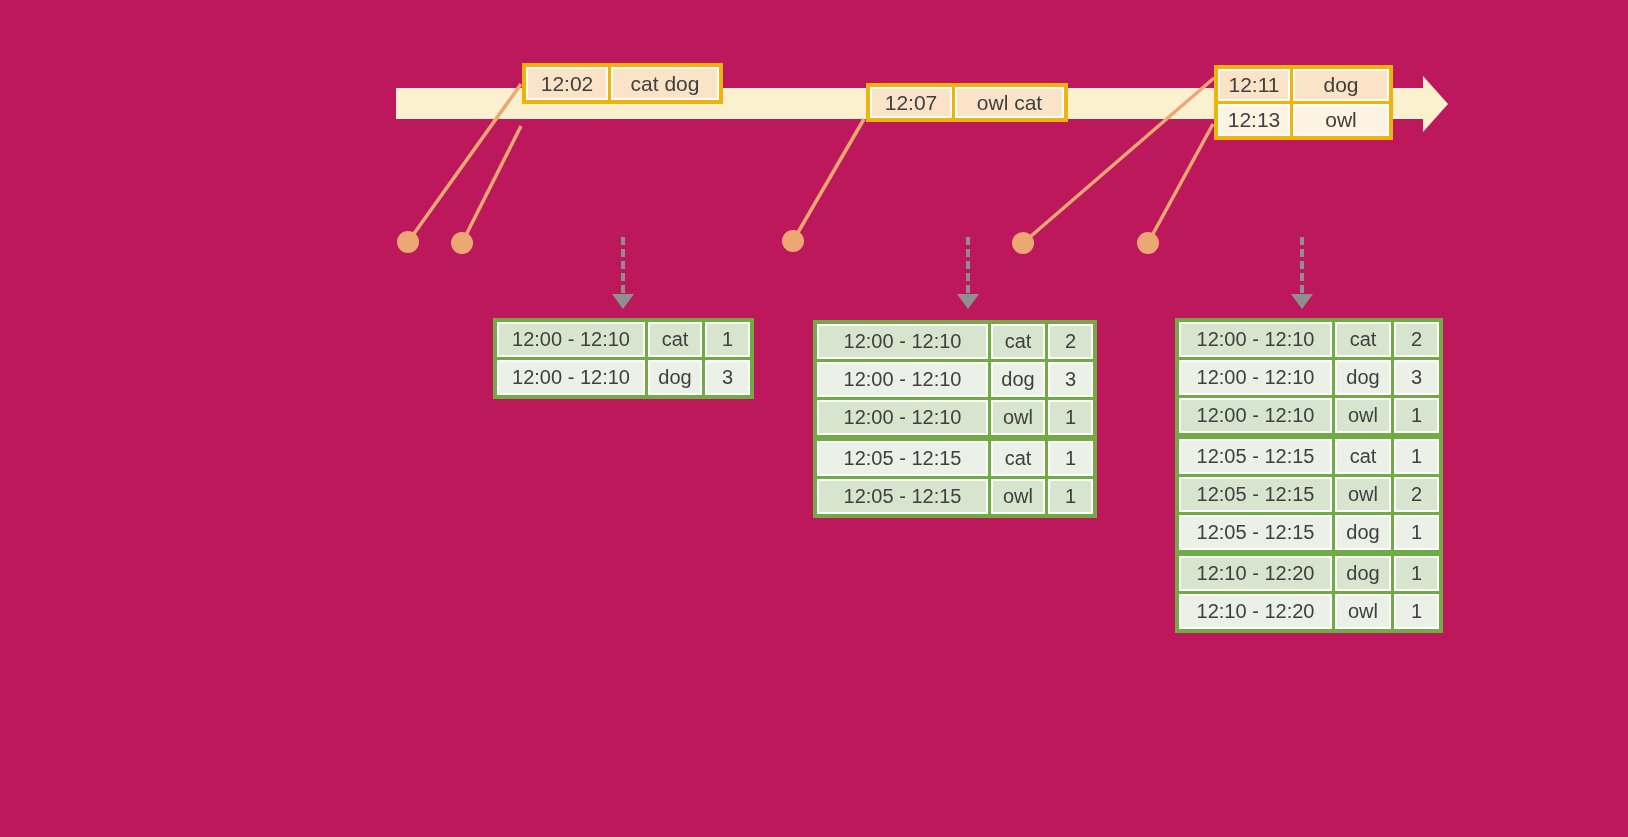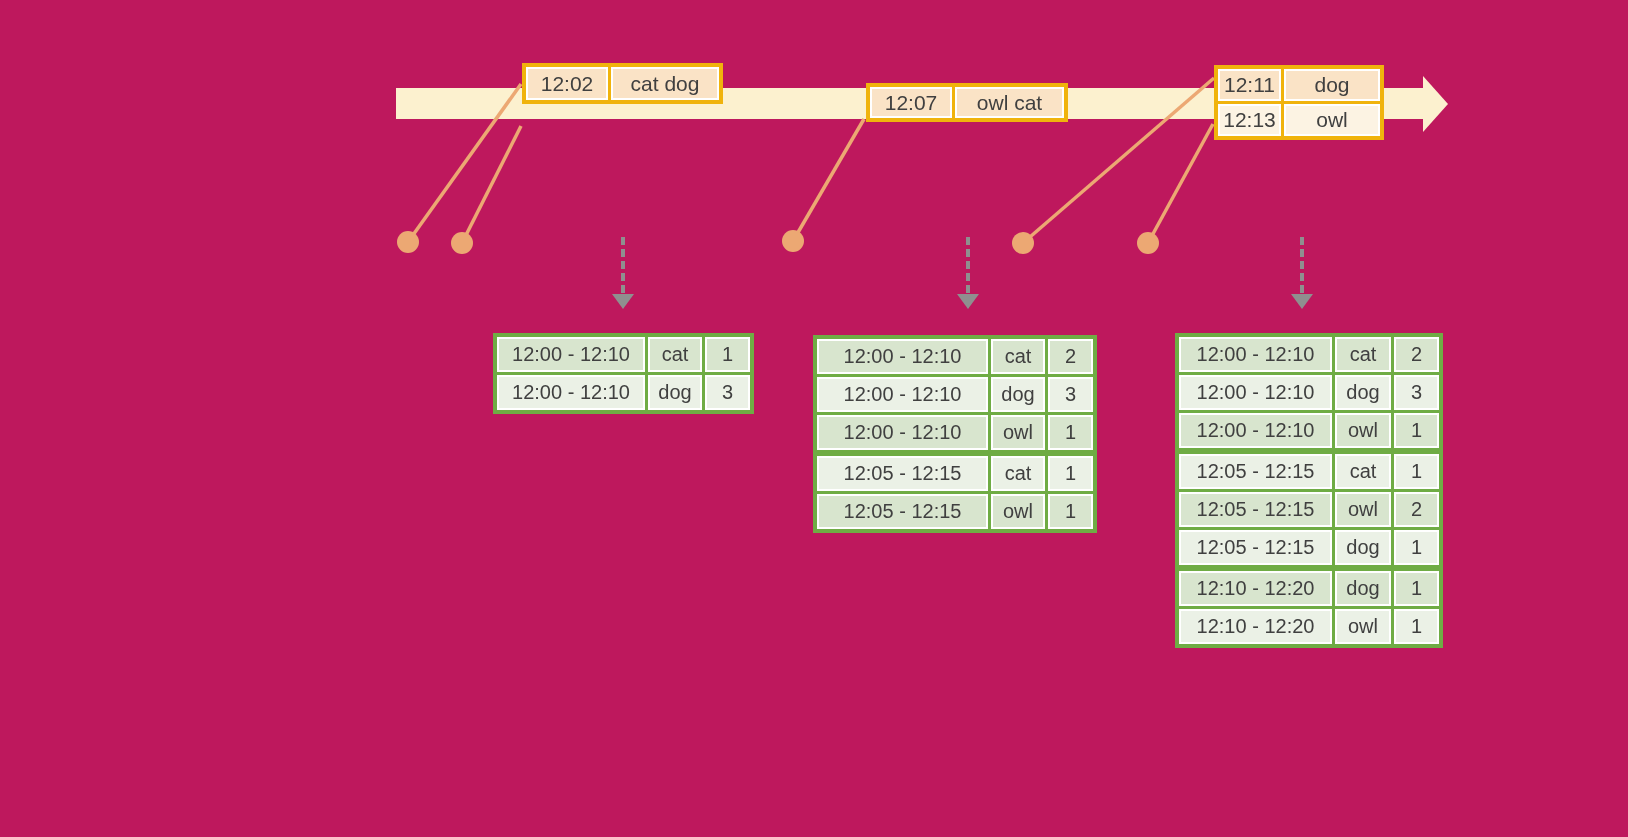--- a/index.html
+++ b/index.html
@@ -20,34 +20,34 @@
     padding:4px; box-sizing:border-box; z-index:2; }
   .trow { display:flex; gap:3px; }
   .cell { border:2px solid #fff; box-sizing:border-box; display:flex;
     align-items:center; justify-content:center; color:var(--text); }
 
   .event-tbl { background:var(--gold); }
   .event-tbl .cell { height:33px; font-size:21px; }
   .event-tbl .trow:nth-child(odd)  .cell { background:var(--peach); }
   .event-tbl .trow:nth-child(even) .cell { background:var(--cream); }
 
-  .result-tbl { background:var(--green);margin-top:15px; }
+  .result-tbl { background:var(--green); }
   .result-tbl .cell { height:35px; font-size:20px; }
   .result-tbl .trow:nth-child(odd)  .cell { background:var(--gdark); }
   .result-tbl .trow:nth-child(even) .cell { background:var(--glight); }
 
   
   #ev1 { left:522px; top:63px; }
   #ev1 .c-time  { width:82px; }  #ev1 .c-words { width:108px;text-align:right; }
   #ev2 { left:866px; top:83px; }
   #ev2 .cell { height:31px; }
   #ev2 .c-time  { width:82px; }  #ev2 .c-words { width:109px; }
   #ev3 { left:1214px; top:65px; }
   #ev3 .cell { height:32px; }
-  #ev3 .c-time  { width:63px; }  #ev3 .c-words { width:96px; }
+  #ev3 .c-time  { width:72px; }  #ev3 .c-words { width:96px; }
 
   #res1 { left:493px; top:318px; }
   #res1 .c-window { width:148px; } #res1 .c-word { width:54px; } #res1 .c-count { width:45px; }
   #res2 { left:813px; top:320px; }
   #res2 .c-window { width:171px; } #res2 .c-word { width:54px; } #res2 .c-count { width:45px; }
   #res3 { left:1175px; top:318px; }
   #res3 .c-window { width:153px; } #res3 .c-word { width:56px; } #res3 .c-count { width:45px; }
   
   #res2 .trow:nth-child(4),
   #res3 .trow:nth-child(4),

